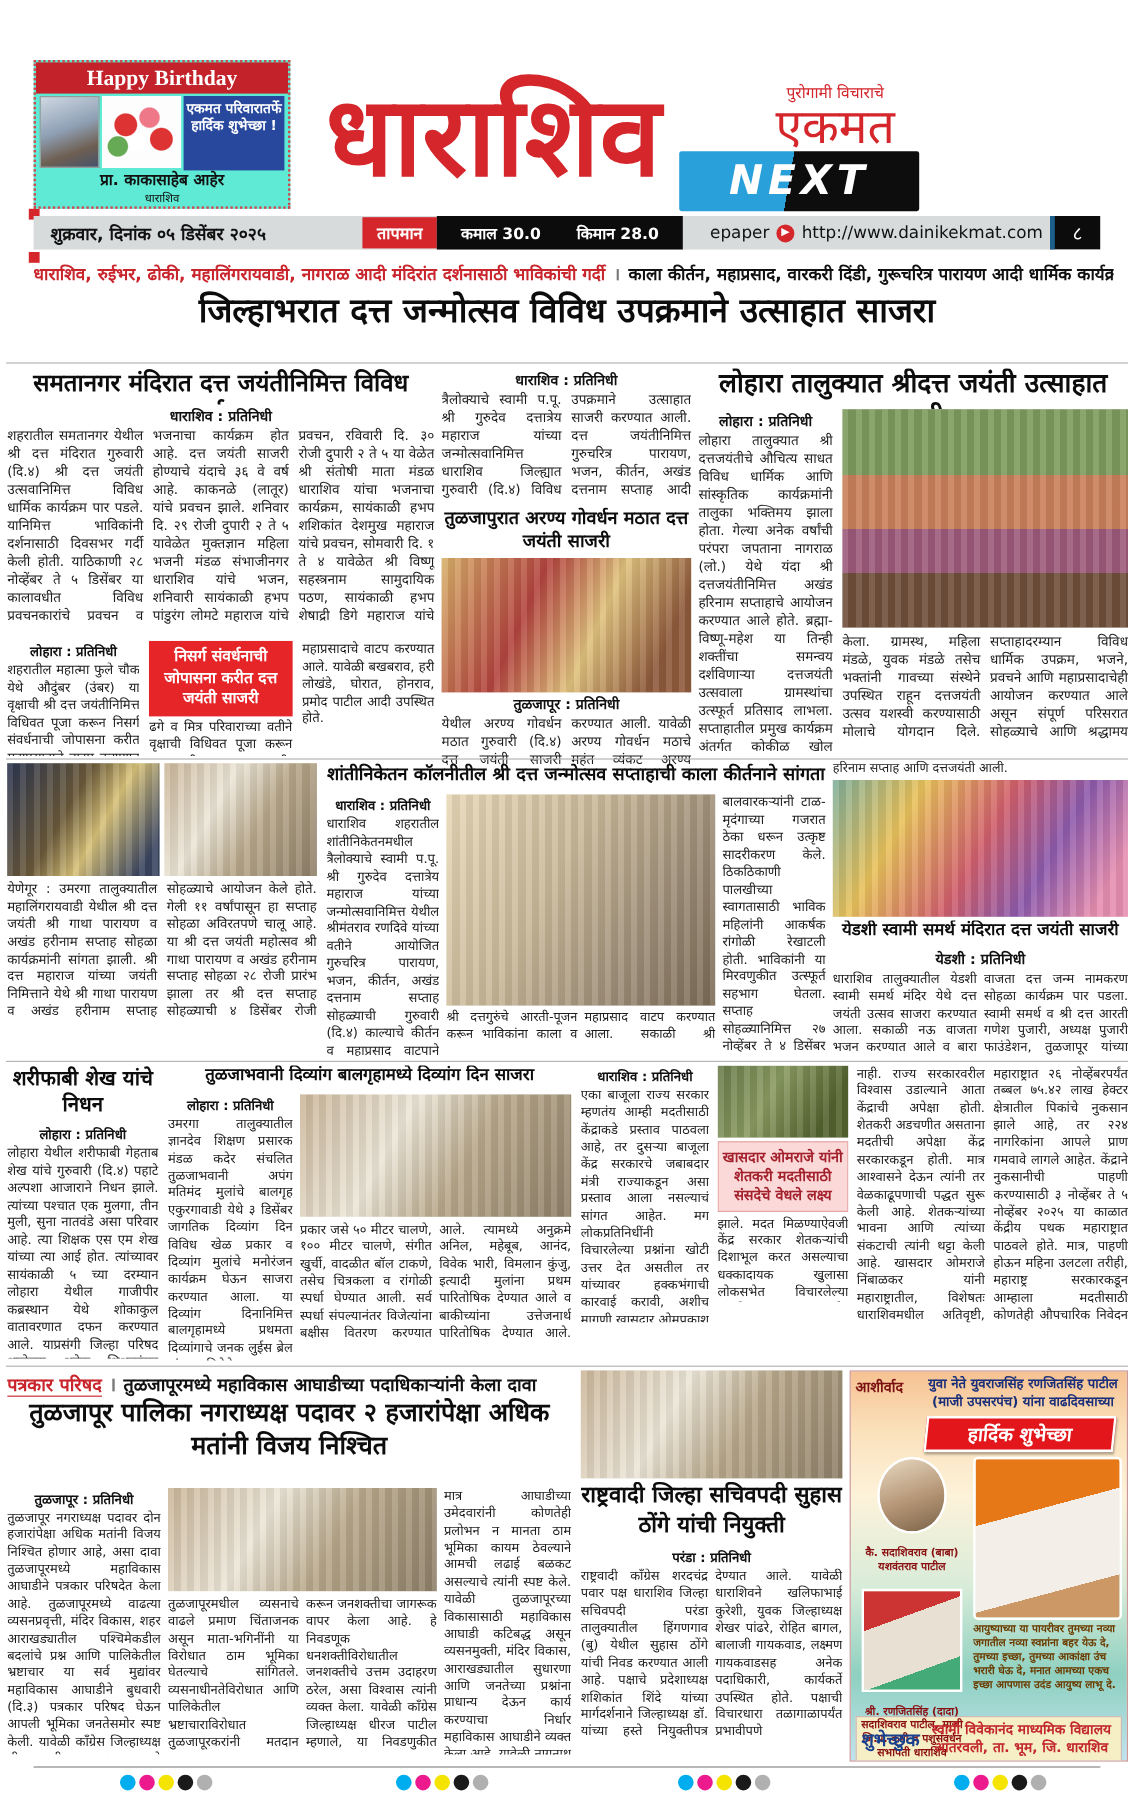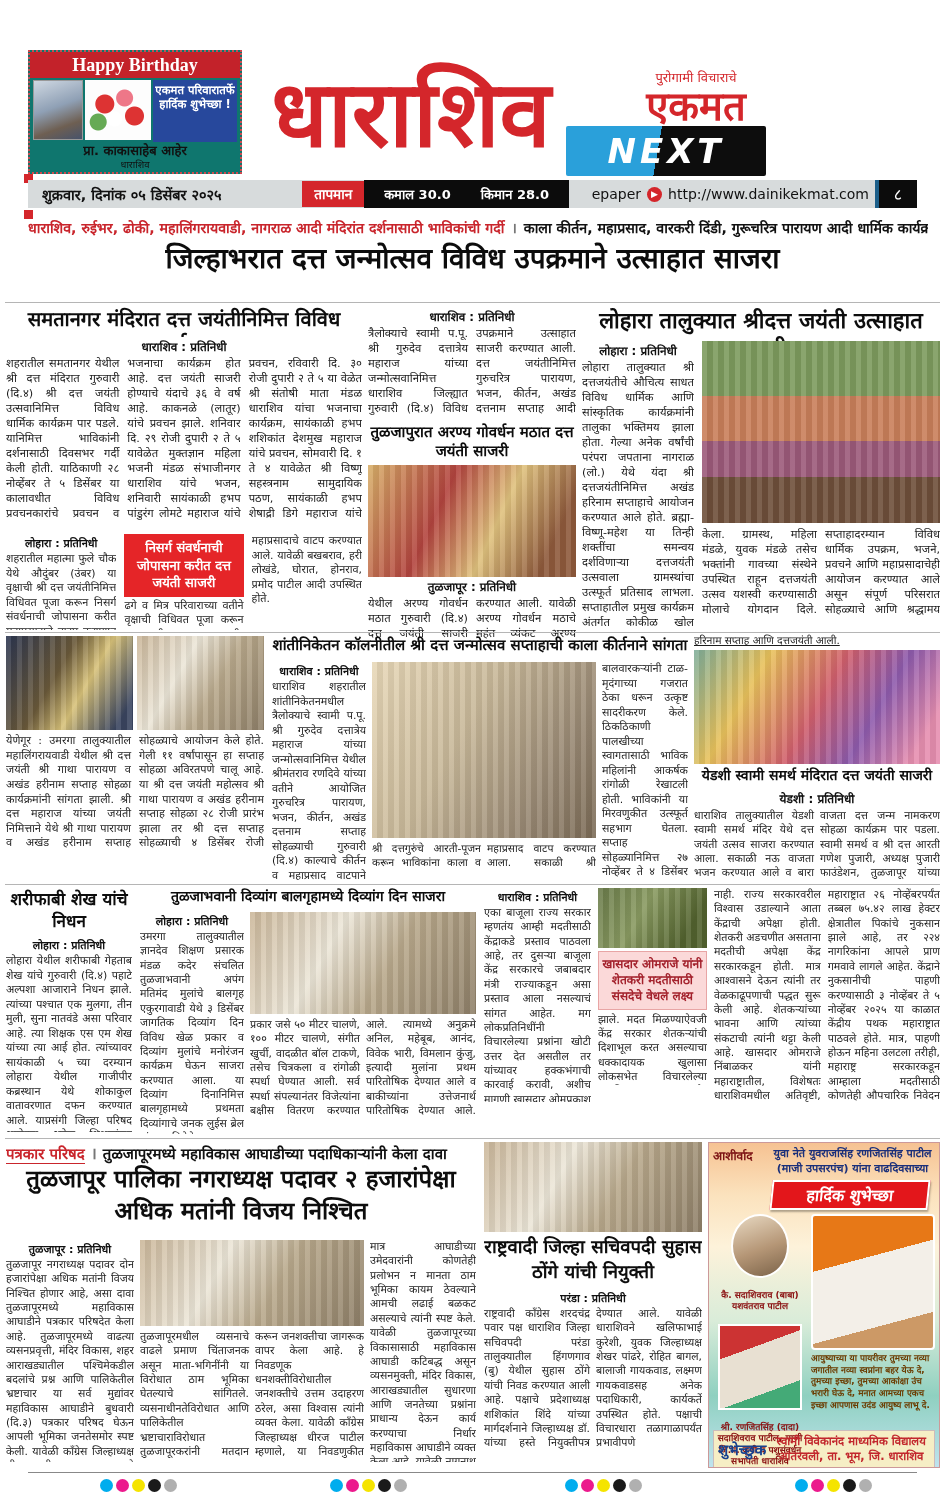--- a/index.html
+++ b/index.html
@@ -17,32 +17,32 @@
   .ph{position:relative;overflow:hidden;background:linear-gradient(120deg,#8a9b6e 0%,#c9a96b 30%,#a0522d 55%,#6b8e63 80%,#8d6e4b 100%);}
   .ph::after{content:"";position:absolute;inset:0;background:repeating-linear-gradient(90deg,rgba(255,255,255,.10) 0 5px,rgba(0,0,0,.06) 5px 11px);}
   .ph-indoor{background:linear-gradient(115deg,#d8b06a,#b3443f 35%,#e0c27e 60%,#8f5a3c 85%);}
   .ph-crowd{background:linear-gradient(180deg,#7d9b5e 0 30%,#c97f5a 30% 55%,#9c5a7a 55% 75%,#6e4f3a 75% 100%);}
   .ph-group{background:linear-gradient(120deg,#cbb79a,#ece6d8 35%,#b9a98c 60%,#8e7f68 100%);}
   .ph-hall{background:linear-gradient(120deg,#e8d8b8,#c9b99a 40%,#9a8a75 75%,#7a6a55 100%);}
   .ph-parl{background:linear-gradient(120deg,#6a7b4a,#8a9b62 40%,#53632f 80%);}
   .ph-women{background:linear-gradient(120deg,#7fae9b,#e9c25c 25%,#d1606d 50%,#8e5bad 70%,#e78fb0 90%);}
   .ph-night{background:linear-gradient(120deg,#2b3550,#6b5a3a 40%,#d8c27a 60%,#3a4560 90%);}
   
-  .bday{left:28px;top:50px;width:214px;height:124px;border:2px dotted #d0494f;background:#0f766e;}
+  .bday{left:28px;top:50px;width:214px;height:124px;border:2px dotted #d0494f;background:#5eead4;}
   .bday-head{background:#c3222a;color:#fff;text-align:center;height:26px;line-height:26px;font-family:"Liberation Serif",serif;font-weight:bold;font-size:18px;}
   .bday-mid{display:flex;height:66px;padding:2px 3px;gap:2px;}
   .bday-photo{width:50px;height:60px;border:1px solid #999;background:linear-gradient(160deg,#cfd8e2,#8fa0b5 45%,#6e5f52 75%,#47536b);}
   .bday-flowers{width:66px;height:60px;background:radial-gradient(circle at 30% 40%,#d33 0 9px,transparent 10px),radial-gradient(circle at 60% 30%,#e78 0 8px,transparent 9px),radial-gradient(circle at 75% 60%,#d33 0 9px,transparent 10px),radial-gradient(circle at 45% 65%,#fff 0 7px,transparent 8px),radial-gradient(circle at 20% 70%,#6a5 0 8px,transparent 9px),#fdfdfd;}
   .bday-blue{flex:1;background:#27489c;color:#fff;font-weight:bold;font-size:11.5px;text-align:center;line-height:1.25;padding:3px 2px;}
   .bday-name{font-weight:bold;font-size:13px;text-align:center;line-height:1.1;}
   .bday-place{font-size:9.5px;text-align:center;}
   .masthead{left:246px;top:52px;width:330px;height:126px;display:flex;align-items:center;justify-content:center;color:#d4262b;font-size:92px;font-weight:bold;line-height:1;}
   .tagline{left:626px;top:68px;width:140px;text-align:center;color:#d4262b;}
   .tag1{font-size:13px;font-weight:normal;}
-  .tag2{font-size:40px;font-weight:bold;line-height:1.02;}
+  .tag2{font-size:40px;font-weight:normal;line-height:1.02;}
   .next{left:566px;top:126px;width:200px;height:50px;background:linear-gradient(100deg,#2aa0da 0 46%,#0d0d0d 46% 100%);display:flex;align-items:center;justify-content:center;color:#fff;font-style:italic;font-weight:bold;font-size:34px;letter-spacing:4px;border-radius:2px;}
   .datebar{left:28px;top:180px;width:889px;height:28px;background:#d7dbdc;display:flex;align-items:center;overflow:hidden;}
   .accent-sq{width:9px;height:9px;background:#d4262b;}
   .date-text{margin-left:14px;font-weight:bold;font-size:14.5px;white-space:nowrap;}
   .temp-label{background:#d4262b;color:#fff;font-weight:bold;font-size:13.5px;padding:4px 12px;margin-left:auto;}
   .temp-black{background:#0c0c0c;color:#fff;display:flex;gap:30px;padding:6px 20px;font-size:13px;font-weight:bold;white-space:nowrap;}
   .epaper-sec{flex:0 0 300px;display:flex;justify-content:flex-end;align-items:center;gap:6px;font-size:14px;color:#111;}
   .epaper-icon{width:15px;height:15px;border-radius:50%;background:#d4262b;color:#fff;font-size:9px;display:flex;align-items:center;justify-content:center;}
   .pgnum{background:#0c0c0c;color:#fff;width:42px;align-self:stretch;display:flex;align-items:center;justify-content:center;font-size:16px;border-left:4px solid #1c5f8a;margin-left:6px;}
   .kicker{left:28px;top:215px;width:900px;height:24px;display:flex;align-items:center;gap:7px;font-weight:bold;font-size:14.2px;white-space:nowrap;overflow:hidden;}
@@ -191,21 +191,21 @@
         <div class="ph ph-hall" style="height:176px;"></div>
         <div class="body-txt cols2" style="font-size:10.6px;height:38px;margin-top:3px;column-gap:6px;">श्री दत्तगुरुंचे आरती-पूजन करून भाविकांना काला व महाप्रसाद वाटप करण्यात आला. सकाळी श्री दत्तगुरुंच्या पादुकांचा महाभिषेक करण्यात आला. श्री गुरुचरित्र ग्रंथदिंडी काढण्यात आली. या मिरवणुकीत तेर येथील संत गोरोबाकाका वारकरी शिक्षण संस्था व मेडसिंगा येथील रावसाहेब बाबा पाटील महाराज वारकरी शिक्षण संस्थेच्या बालवारकऱ्यांनी उत्कृष्ट सादरीकरण केले.</div>
       </div>
       <div style="flex:1;overflow:hidden;">
         <div class="body-txt" style="font-size:10.9px;height:218px;">बालवारकऱ्यांनी टाळ- मृदंगाच्या गजरात ठेका धरून उत्कृष्ट सादरीकरण केले. ठिकठिकाणी पालखीच्या स्वागतासाठी भाविक महिलांनी आकर्षक रांगोळी रेखाटली होती. भाविकांनी या मिरवणुकीत उत्स्फूर्त सहभाग घेतला. सप्ताह सोहळ्यानिमित्त २७ नोव्हेंबर ते ४ डिसेंबर या कालावधीत गुरुचरित्र पारायण, महिला भजनी मंडळांची भजन स्पर्धा, कीर्तन आदी धार्मिक कार्यक्रम मोठ्या भक्तिमय वातावरणात संपन्न झाले. या सप्ताह सोहळ्याच्या प्रतिष्ठानचे अध्यक्ष धनंजय रणदिवे, राजाभाऊ नाईकनवरे, लक्ष्मीकांत जाधव, प्रभाकर चोराखळीकर यांच्यासह भाविक मोठ्या संख्येने उपस्थित होते.</div>
       </div>
     </div>
   </div>
 
   <div class="abs" style="left:694px;top:634px;width:246px;height:248px;">
-    <div class="body-txt" style="font-size:10.5px;height:14px;white-space:nowrap;text-decoration:underline;">हरिनाम सप्ताह आणि दत्तजयंती आली.</div>
+    <div class="body-txt" style="font-size:10.5px;height:14px;white-space:nowrap;">हरिनाम सप्ताह आणि दत्तजयंती आली.</div>
     <div class="ph ph-women" style="height:114px;margin-top:2px;"></div>
     <div class="headline" style="font-size:14px;height:22px;white-space:nowrap;margin-top:3px;">येडशी स्वामी समर्थ मंदिरात दत्त जयंती साजरी</div>
     <div class="byline" style="font-size:12px;">येडशी : प्रतिनिधी</div>
     <div class="body-txt cols2" style="font-size:10.8px;height:78px;column-gap:6px;">धाराशिव तालुक्यातील येडशी स्वामी समर्थ मंदिर येथे दत्त जयंती उत्सव साजरा करण्यात आला. सकाळी नऊ वाजता भजन करण्यात आले व बारा वाजता दत्त जन्म नामकरण सोहळा कार्यक्रम पार पडला. स्वामी समर्थ व श्री दत्त आरती गणेश पुजारी, अध्यक्ष पुजारी फाउंडेशन, तुळजापूर यांच्या हस्ते करण्यात आल. जाने परिवार गेल्या ४३ वर्षापासून दत्त जयंती उत्सव साजरा करत आहे. व अन्नदान करण्यात आले. यावेळी सर्व महिला भजनी मंडळ व नागरिक मोठ्या उपस्थित होते.</div>
   </div>
 
   <div class="abs hline" style="left:5px;top:884px;width:935px;"></div>
 
   <div class="abs" style="left:6px;top:888px;width:126px;height:248px;">
     <div class="headline" style="font-size:17px;height:48px;line-height:1.3;">शरीफाबी शेख यांचे निधन</div>
@@ -248,21 +248,21 @@
   </div>
 
   <div class="abs hline" style="left:5px;top:1138px;width:935px;"></div>
 
   <div class="abs" style="left:6px;top:1142px;width:470px;height:326px;">
     <div style="display:flex;align-items:baseline;gap:6px;height:22px;white-space:nowrap;overflow:hidden;">
       <span style="color:#c9252c;font-weight:bold;font-size:15px;border-bottom:2px solid #c9252c;">पत्रकार परिषद</span>
       <span style="color:#777;font-weight:bold;">।</span>
       <span style="font-weight:bold;font-size:15px;">तुळजापूरमध्ये महाविकास आघाडीच्या पदाधिकाऱ्यांनी केला दावा</span>
     </div>
-    <div class="headline" style="font-size:24px;height:76px;line-height:1.32;">तुळजापूर पालिका नगराध्यक्ष पदावर २ हजारांपेक्षा अधिक मतांनी विजय निश्चित</div>
+    <div class="headline" style="font-size:21px;height:76px;line-height:1.32;">तुळजापूर पालिका नगराध्यक्ष पदावर २ हजारांपेक्षा अधिक मतांनी विजय निश्चित</div>
     <div style="display:flex;gap:6px;height:222px;">
       <div style="width:128px;overflow:hidden;">
         <div class="byline" style="font-size:11px;">तुळजापूर : प्रतिनिधी</div>
         <div class="body-txt" style="font-size:10.8px;height:204px;">तुळजापूर नगराध्यक्ष पदावर दोन हजारांपेक्षा अधिक मतांनी विजय निश्चित होणार आहे, असा दावा तुळजापूरमध्ये महाविकास आघाडीने पत्रकार परिषदेत केला आहे. तुळजापूरमध्ये वाढत्या व्यसनप्रवृत्ती, मंदिर विकास, शहर आराखड्यातील पश्चिमेकडील बदलांचे प्रश्न आणि पालिकेतील भ्रष्टाचार या सर्व मुद्यांवर महाविकास आघाडीने बुधवारी (दि.३) पत्रकार परिषद घेऊन आपली भूमिका जनतेसमोर स्पष्ट केली. यावेळी काँग्रेस जिल्हाध्यक्ष धीरज पाटील, नगराध्यक्ष पदाचे उमेदवार अमर मगर, अमोल कुलवळ यांनी आपली भूमिका स्पष्ट केली. नगराध्यक्ष पदाचे उमेदवार अमर मगर यांनी परिषदेत बोलताना</div>
       </div>
       <div style="width:224px;">
         <div class="ph ph-group" style="height:86px;"></div>
         <div class="body-txt cols2" style="font-size:10.8px;height:130px;margin-top:4px;column-gap:6px;">तुळजापूरमधील व्यसनाचे वाढले प्रमाण चिंताजनक असून माता-भगिनींनी या विरोधात ठाम भूमिका घेतल्याचे सांगितले. व्यसनाधीनतेविरोधात आणि पालिकेतील भ्रष्टाचाराविरोधात तुळजापूरकरांनी मतदान करून जनशक्तीचा जागरूक वापर केला आहे. हे निवडणूक धनशक्तीविरोधातील जनशक्तीचे उत्तम उदाहरण ठरेल, असा विश्वास त्यांनी व्यक्त केला. यावेळी काँग्रेस जिल्हाध्यक्ष धीरज पाटील म्हणाले, या निवडणुकीत महिलांची मतदानातील टक्केवारी पुरुषांपेक्षा मोठ्या प्रमाणात वाढली आहे. तुळजापूरमध्ये परिवर्तनाची लाट स्पष्ट दिसत असल्याचे ते म्हणाले. नगराध्यक्ष पदाचे उमेदवार दोन हजारांपेक्षा अधिक मतांनी विजय मिळवतील, तसेच सर्व उमेदवार विजयी होतील, असा ठाम विश्वास त्यांनी व्यक्त केला. महाविकास आघाडीचे अमोल कुलवळ म्हणाले की, विरोधकांकडून काही उमेदवारांना पैशाच्या प्रलोभनाचा प्रयत्न झाला.</div>
       </div>
       <div style="flex:1;overflow:hidden;">

